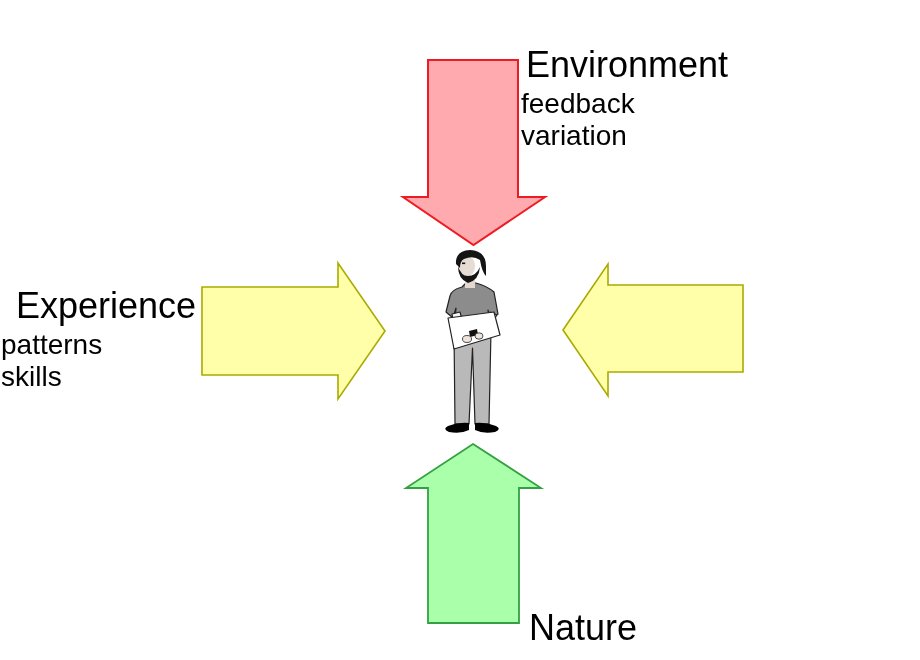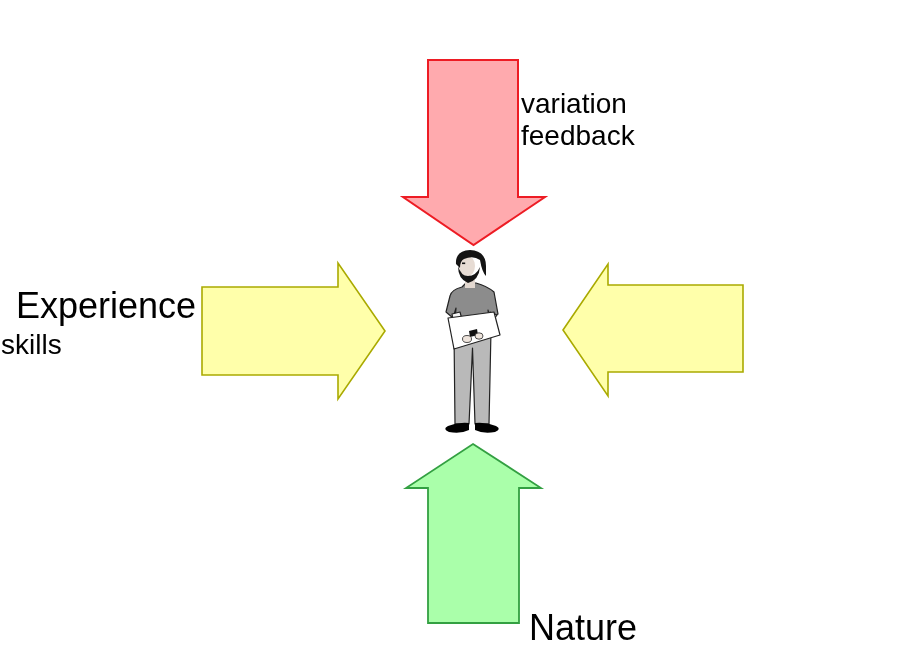--- a/index.html
+++ b/index.html
@@ -63,26 +63,28 @@
     <rect x="30" y="30" width="10" height="12" fill="#e3d8d0"></rect>
     <ellipse cx="32" cy="20" rx="8" ry="10.5" fill="#e7dcd4"></ellipse>
 
     <path d="M21,18 Q20,5 35,4 Q51,5 51,20 L51,30 Q47,26 45,14 Q38,9 29,13 Q25,15 25,22 Z" fill="#141414"></path>
 
     <path d="M23,20 Q23,33 33,37 Q44,34 45,21 Q41,30 33,30 Q26,30 23,20 Z" fill="#141414"></path>
 
     <rect x="27" y="16.5" width="3.2" height="1.6" fill="#141414"></rect>
   </svg>
 
+  <div class="label-main" style="left:526px;top:47px">Environment</div>
   <div class="label-sub" style="left:521px;top:88px">
+    <div>feedback</div>
     <div>variation</div>
-    <div>feedback</div>
   </div>
 
   <div class="label-main" style="left:16px;top:288px">Experience</div>
   <div class="label-sub" style="left:1px;top:329px">
+    <div>patterns</div>
     <div>skills</div>
   </div>
 
 
   <div class="label-main" style="left:529px;top:610px">Nature</div>
 
 </div>
 
 </body></html>

